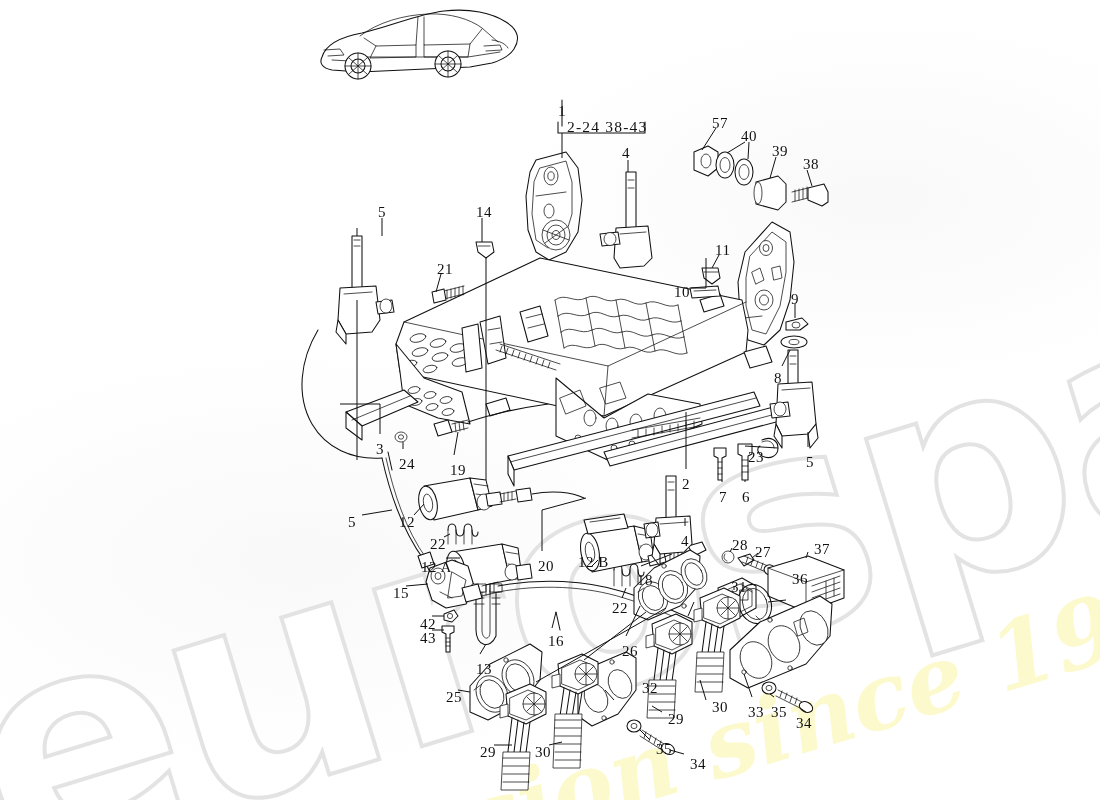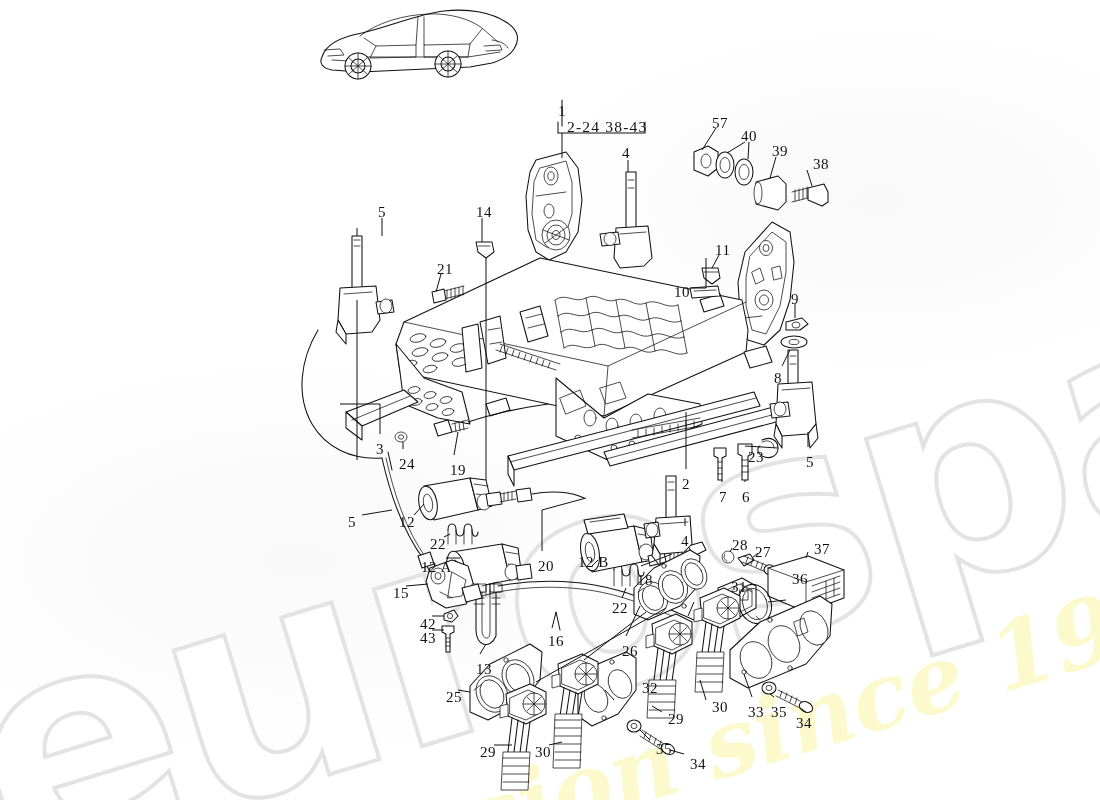--- a/index.html
+++ b/index.html
@@ -707,21 +707,21 @@
   <div class="grp-label" id="grp-range" style="left:567px;top:118px;">2-24  38-43</div>
 
   <div id="callout-layer">
       <div class="num" style="left: 378px; top: 205px;">5</div>
       <div class="num" style="left: 476px; top: 205px;">14</div>
       <div class="num" style="left: 437px; top: 262px;">21</div>
       <div class="num" style="left: 622px; top: 146px;">4</div>
       <div class="num" style="left: 712px; top: 116px;">57</div>
       <div class="num" style="left: 741px; top: 129px;">40</div>
       <div class="num" style="left: 772px; top: 144px;">39</div>
-      <div class="num" style="left: 803px; top: 157px; margin-left: 10px;">38</div>
+      <div class="num" style="left: 803px; top: 157px;">38</div>
       <div class="num" style="left: 715px; top: 243px;">11</div>
       <div class="num" style="left: 674px; top: 285px;">10</div>
       <div class="num" style="left: 791px; top: 292px;">9</div>
       <div class="num" style="left: 774px; top: 371px;">8</div>
       <div class="num" style="left: 806px; top: 455px;">5</div>
       <div class="num" style="left: 376px; top: 442px;">3</div>
       <div class="num" style="left: 399px; top: 457px;">24</div>
       <div class="num" style="left: 450px; top: 463px;">19</div>
       <div class="num" style="left: 682px; top: 477px;">2</div>
       <div class="num" style="left: 719px; top: 490px;">7</div>

